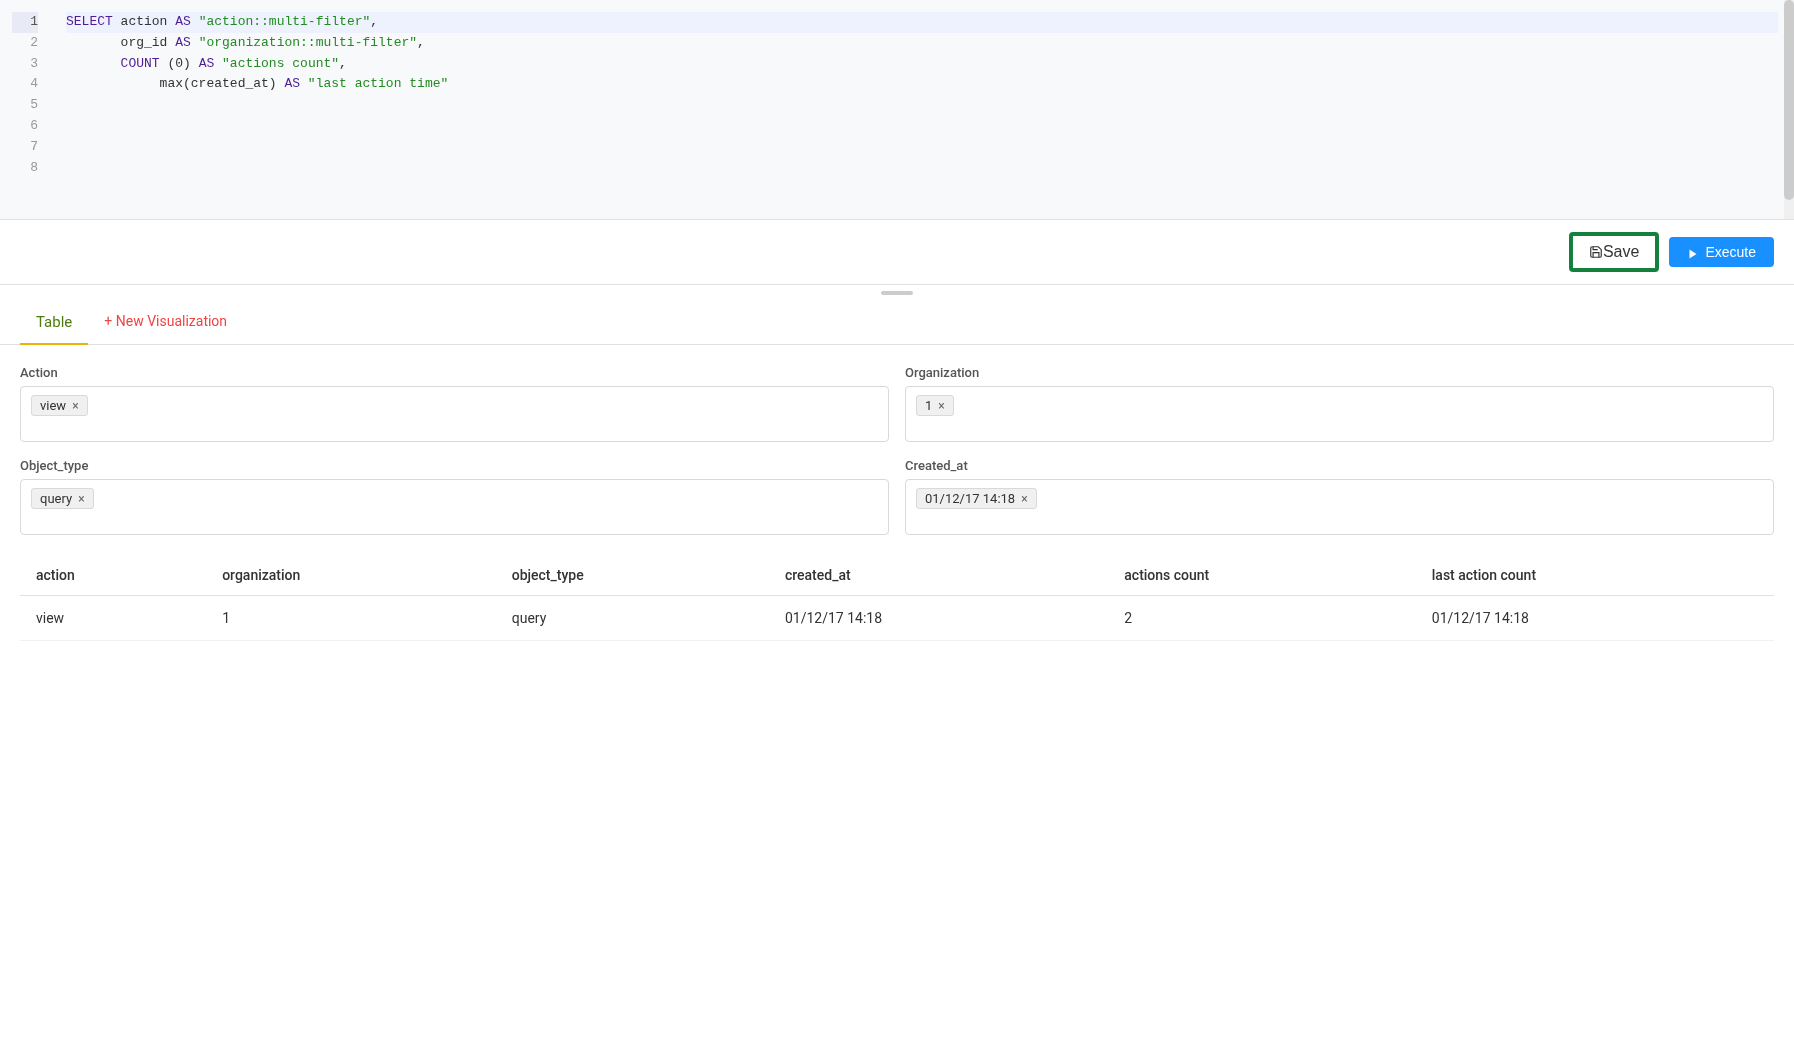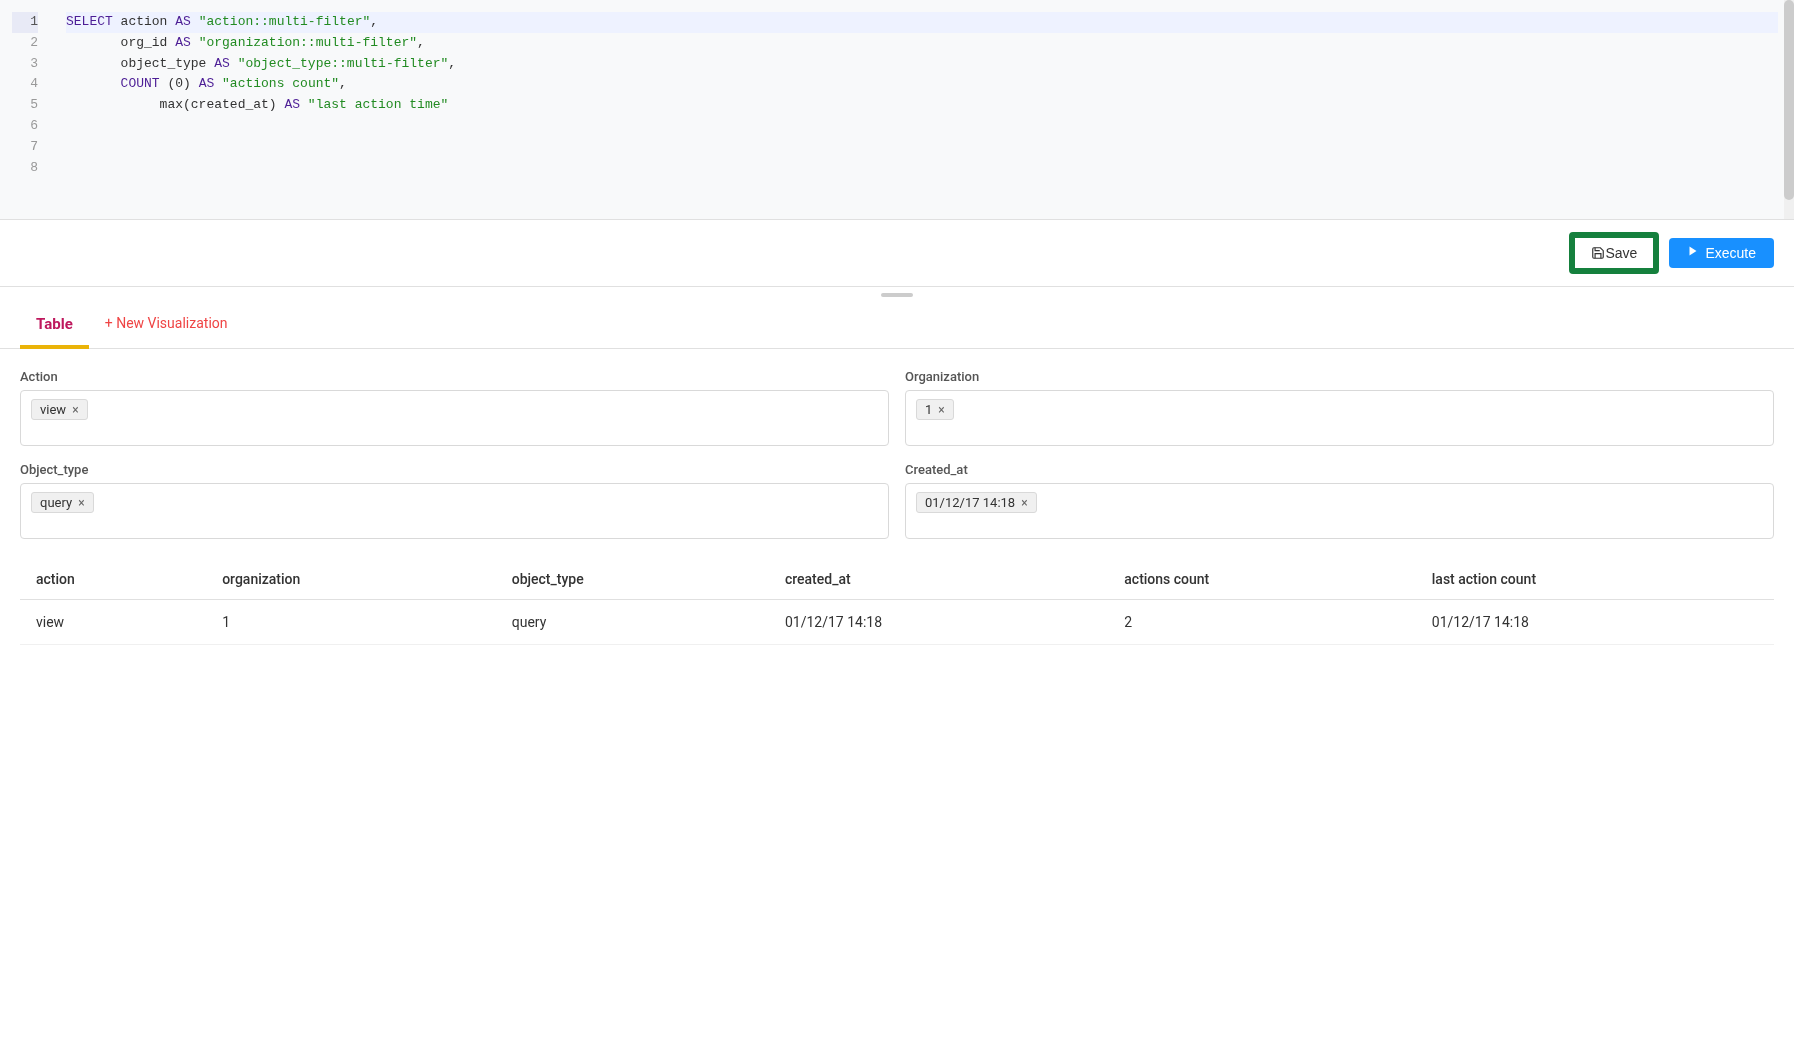--- a/index.html
+++ b/index.html
@@ -75,40 +75,40 @@
       display: flex;
       justify-content: flex-end;
       align-items: center;
       padding: 12px 20px;
       gap: 10px;
       border-bottom: 1px solid #e0e0e0;
       background: #fff;
     }
     .btn-save {
       background: #fff;
-      border: 6px solid #15803d;
+      border: 4px solid #15803d;
       color: #333;
       padding: 7px 16px;
       border-radius: 4px;
       cursor: pointer;
-      font-size: 14px;
+      font-size: 16px;
       display: flex;
       align-items: center;
       gap: 0;
     }
     .btn-execute {
       background: #1890ff;
       border: none;
       color: #fff;
       padding: 7px 18px;
       border-radius: 4px;
       cursor: pointer;
       font-size: 14px;
       display: flex;
-      align-items: flex-start;
+      align-items: flex-end;
       gap: 6px;
     }
 
     
     .drag-handle {
       display: flex;
       justify-content: center;
       padding: 6px 0;
       background: #fff;
     }
@@ -131,23 +131,23 @@
     }
     .tab {
       padding: 12px 16px;
       cursor: pointer;
       font-size: 15px;
       color: #666;
       border-bottom: 2px solid transparent;
       margin-bottom: -1px;
     }
     .tab.active {
-      color: #be185d;
-      border-bottom: 4px solid #eab308;
-      font-weight: 700;
+      color: #4d7c0f;
+      border-bottom: 2px solid #eab308;
+      font-weight: 400;
     }
     .tab.new-viz {
       color: #ef4444;
       font-size: 14px;
     }
 
     
     .filters-section {
       padding: 20px 20px 10px 20px;
       background: #fff;
@@ -228,21 +228,20 @@
         <div>3</div>
         <div>4</div>
         <div>5</div>
         <div>6</div>
         <div>7</div>
         <div>8</div>
       </div>
     <div class="code-content">
     <div class="line" style="background: rgb(238, 242, 255);"><span class="kw">SELECT</span><span> action </span><span class="kw">AS</span><span> </span><span class="str">"action::multi-filter"</span><span>,</span></div>
         <div class="line"><span>       org_id </span><span class="kw">AS</span><span> </span><span class="str">"organization::multi-filter"</span><span>,</span></div>
-        <div class="line"><span>       object_type </span><span class="kw">AS</span><span> </span><span class="str">"object_type::multi-filter"</span><span>,</span></div>
         <div class="line"><span>       </span><span class="kw">COUNT</span><span> (0) </span><span class="kw">AS</span><span> </span><span class="str">"actions count"</span><span>,</span></div>
         <div class="line"><span>            max(created_at) </span><span class="kw">AS</span><span> </span><span class="str">"last action time"</span></div>
       </div>
   </div>
   <div class="scrollbar-track">
     <div class="scrollbar-thumb"></div>
   </div>
 </div>
 
 <div class="toolbar">

